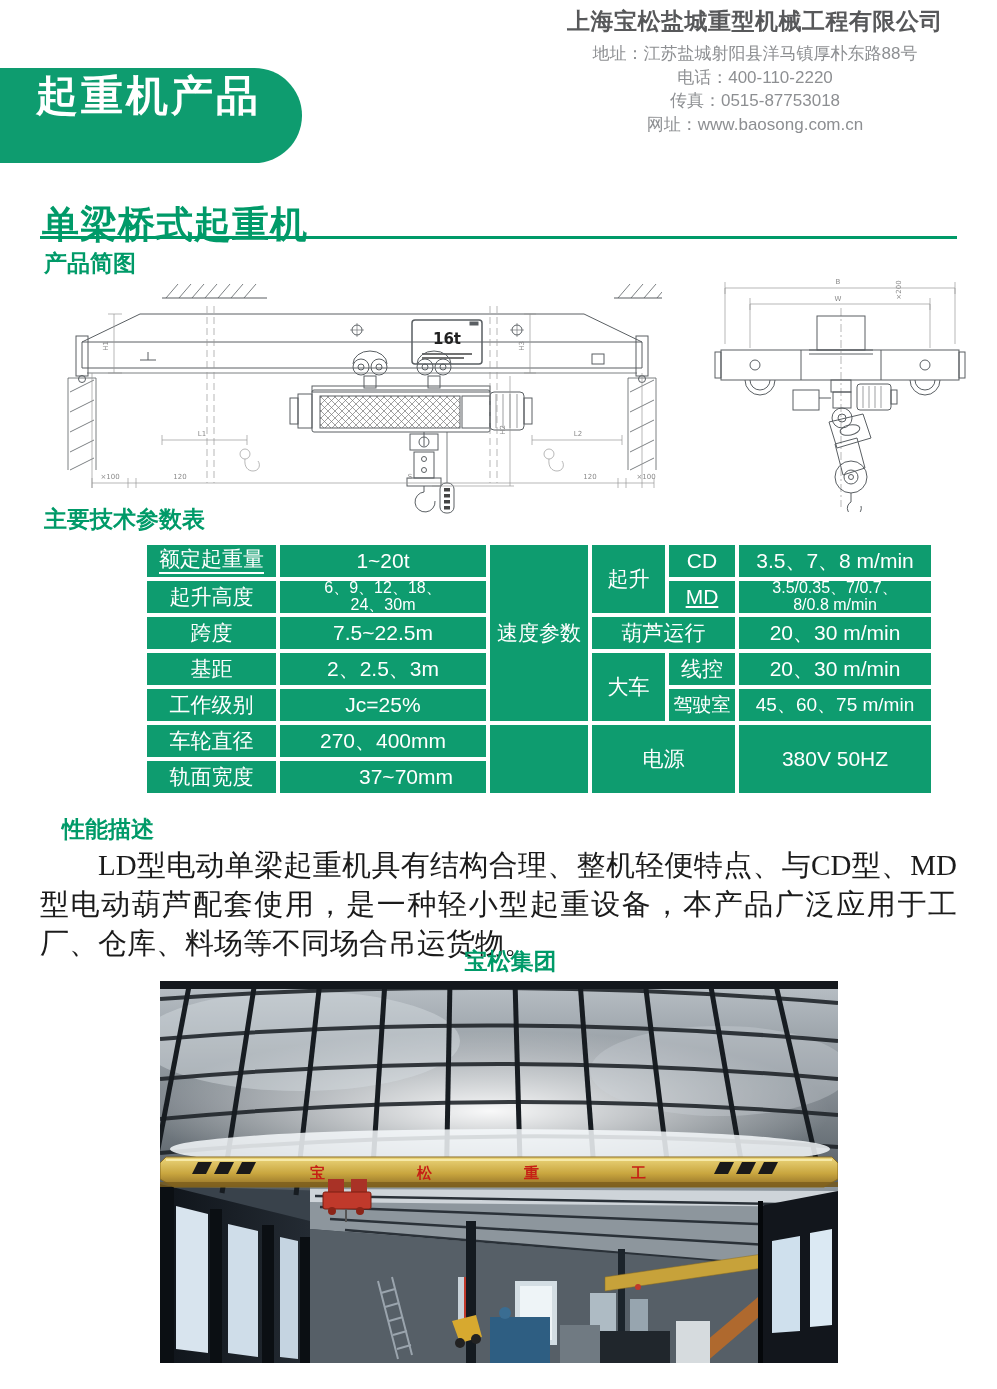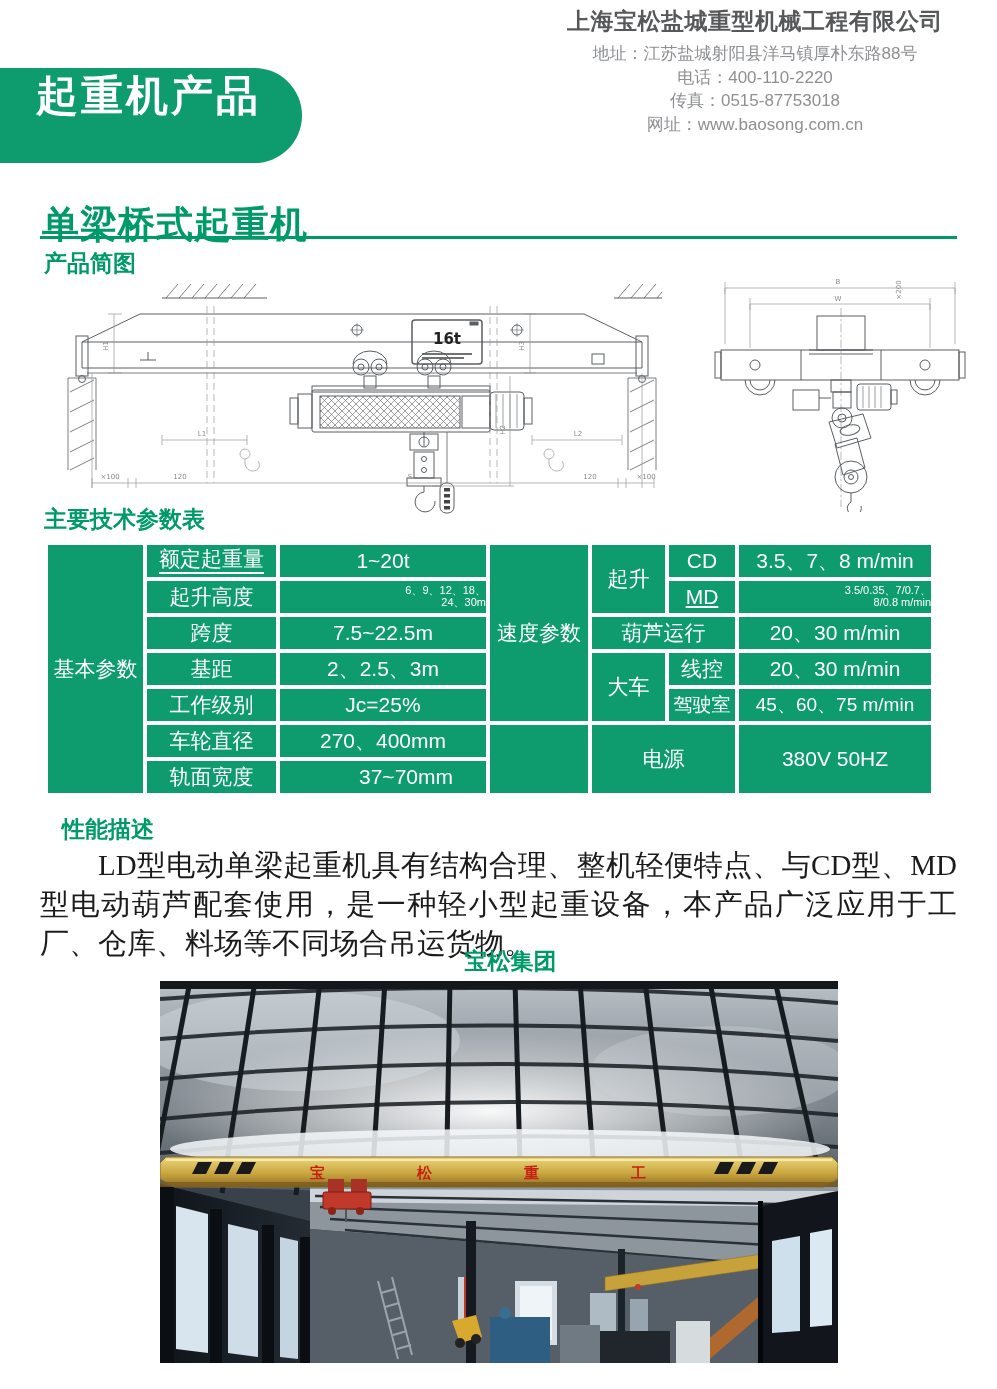--- a/index.html
+++ b/index.html
@@ -16,21 +16,21 @@
   .banner span{color:#fff;font-size:42px;font-weight:bold;letter-spacing:3px;padding-left:36px;}
   .ptitle{left:42px;top:186px;font-size:37px;font-weight:bold;color:#009a68;letter-spacing:1px;margin-top:14px;}
   .rule{left:40px;top:236px;width:917px;height:3px;background:#009a68;}
   .sect{font-size:23px;font-weight:bold;color:#009a68;}
   
   .ptable{left:48px;top:545px;display:grid;
           grid-template-columns:95px 129px 206px 98px 73px 66px 192px;
           grid-template-rows:repeat(7,32px);gap:4px;}
   .cell{background:#0e9c6f;color:#fff;display:flex;align-items:center;justify-content:center;
         font-size:21px;text-align:center;flex-direction:column;line-height:1.05;}
-  .cell.sm{font-size:11px;align-items:flex-end;}
+  .cell.sm{font-size:16px;}
   .cell.xs{font-size:19px;}
   .u{border-bottom:2px solid #fff;padding-bottom:1px;}
   
   .para{left:40px;top:846px;width:917px;font-size:29px;line-height:39px;color:#1b1b1b;
         text-align:justify;text-indent:2em;font-weight:500;font-family:Liberation Serif, serif;}
   .caption{left:12px;top:946px;width:997px;text-align:center;font-size:23px;font-weight:bold;color:#009a68;}
   .photo{left:160px;top:981px;width:678px;height:382px;}
   svg text{font-family:"DejaVu Sans","Liberation Sans",sans-serif;}
   .dimtxt{fill:#8a8a8a;font-size:7px;}
 </style>
@@ -214,21 +214,20 @@
       <text class="dimtxt" x="133" y="12" text-anchor="middle">B</text>
       <text class="dimtxt" x="133" y="29" text-anchor="middle">W</text>
       <text class="dimtxt" transform="rotate(-90 196,18)" x="196" y="18" text-anchor="middle">×200</text>
     </g>
   </svg>
 </div>
 
 <div class="abs sect" style="left:44px;top:504px;">主要技术参数表</div>
 
 <div class="abs ptable">
-  <div class="cell" style="grid-column:1;grid-row:1/8;">基本参数</div>
 
   <div class="cell" style="grid-column:2;grid-row:1;">
       <span class="u">额定起重量</span>
     </div>
   <div class="cell" style="grid-column:3;grid-row:1;">1~20t</div>
 
   <div class="cell" style="grid-column:2;grid-row:2;">起升高度</div>
   <div class="cell sm" style="grid-column:3;grid-row:2;">
     <span>6、9、12、18、</span>
       <span>24、30m</span>

